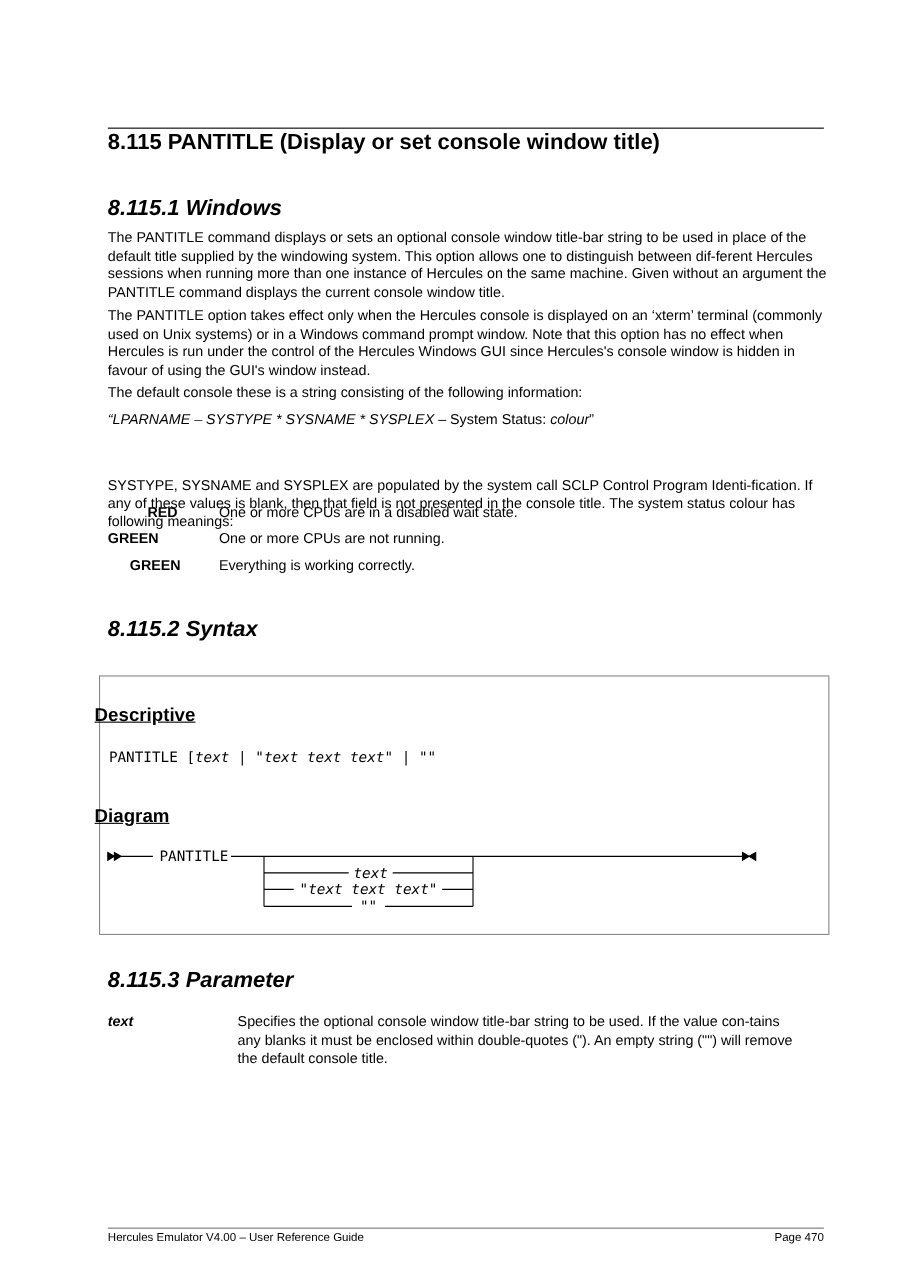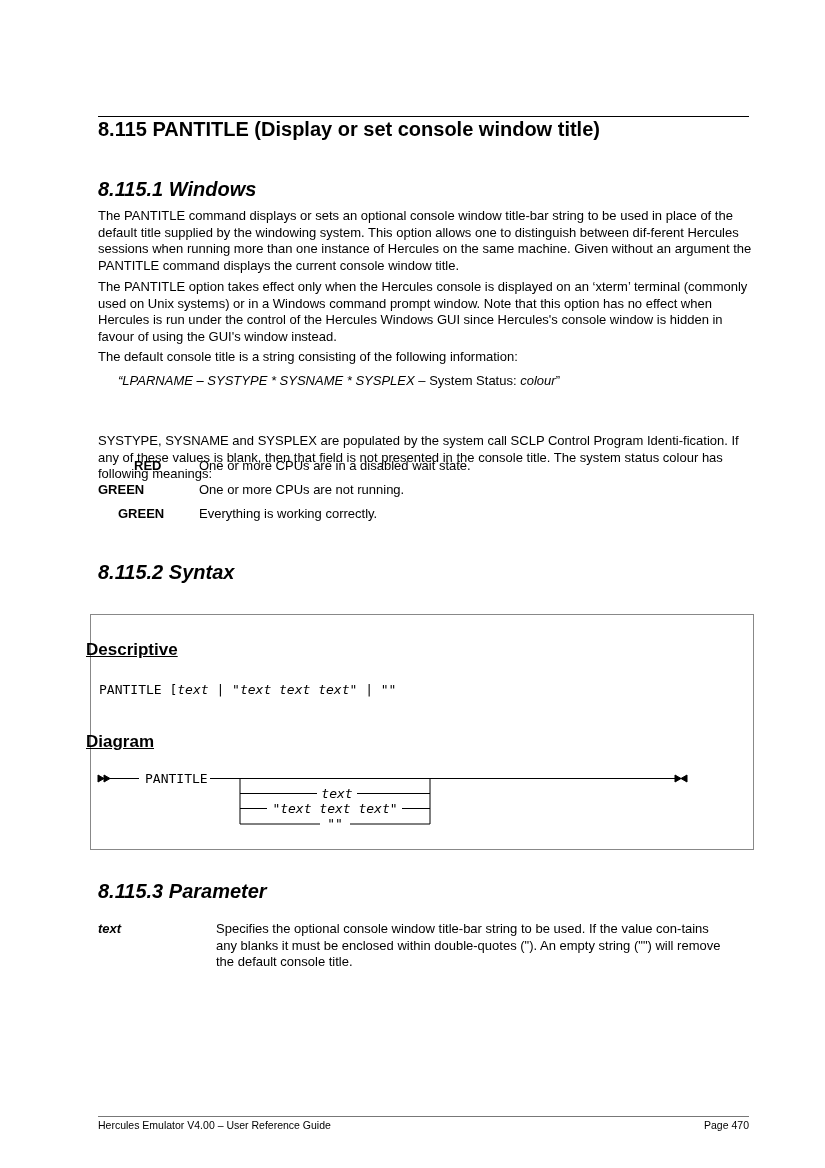--- a/index.html
+++ b/index.html
@@ -23,22 +23,22 @@
 </style>
 </head>
 <body>
 
 <div class="abs rule-top"></div>
 <div class="abs h1">8.115  PANTITLE (Display or set console window title)</div>
 
 <div class="abs h2" style="top:178px;">8.115.1  Windows</div>
 <div class="abs para" style="top:208px;">The PANTITLE command displays or sets an optional console window title-bar string to be used in place of the default title supplied by the windowing system. This option allows one to distinguish between dif-ferent Hercules sessions when running more than one instance of Hercules on the same machine. Given without an argument the PANTITLE command displays the current console window title.</div>
 <div class="abs para" style="top:279px;">The PANTITLE option takes effect only when the Hercules console is displayed on an ‘xterm’ terminal (commonly used on Unix systems) or in a Windows command prompt window. Note that this option has no effect when Hercules is run under the control of the Hercules Windows GUI since Hercules's console window is hidden in favour of using the GUI's window instead.</div>
-<div class="abs para" style="top:349px;">The default console title is a string consisting of the following information:</div>
-<div class="abs para" style="top:373px;margin-left:20px;"><i>“LPARNAME – SYSTYPE * SYSNAME * SYSPLEX</i><span> – System Status: </span><i>colour</i><span>”</span></div>
+<div class="abs para" style="top:349px;">The default console these is a string consisting of the following information:</div>
+<div class="abs para" style="top:373px;"><i>“LPARNAME – SYSTYPE * SYSNAME * SYSPLEX</i><span> – System Status: </span><i>colour</i><span>”</span></div>
 <div class="abs para" style="top:410px;margin-top:23px;">SYSTYPE, SYSNAME and SYSPLEX are populated by the system call SCLP Control Program Identi-fication. If any of these values is blank, then that field is not presented in the console title. The system status colour has following meanings:</div>
 
 <div class="abs term" style="top:458px;padding-left:36px;">RED</div>
 <div class="abs def" style="top:458px;">One or more CPUs are in a disabled wait state.</div>
 <div class="abs term" style="top:482px;">GREEN</div>
 <div class="abs def" style="top:482px;">One or more CPUs are not running.</div>
 <div class="abs term" style="top:506px;margin-left:20px;">GREEN</div>
 <div class="abs def" style="top:506px;">Everything is working correctly.</div>
 
 <div class="abs h2" style="top:561px;">8.115.2  Syntax</div>

